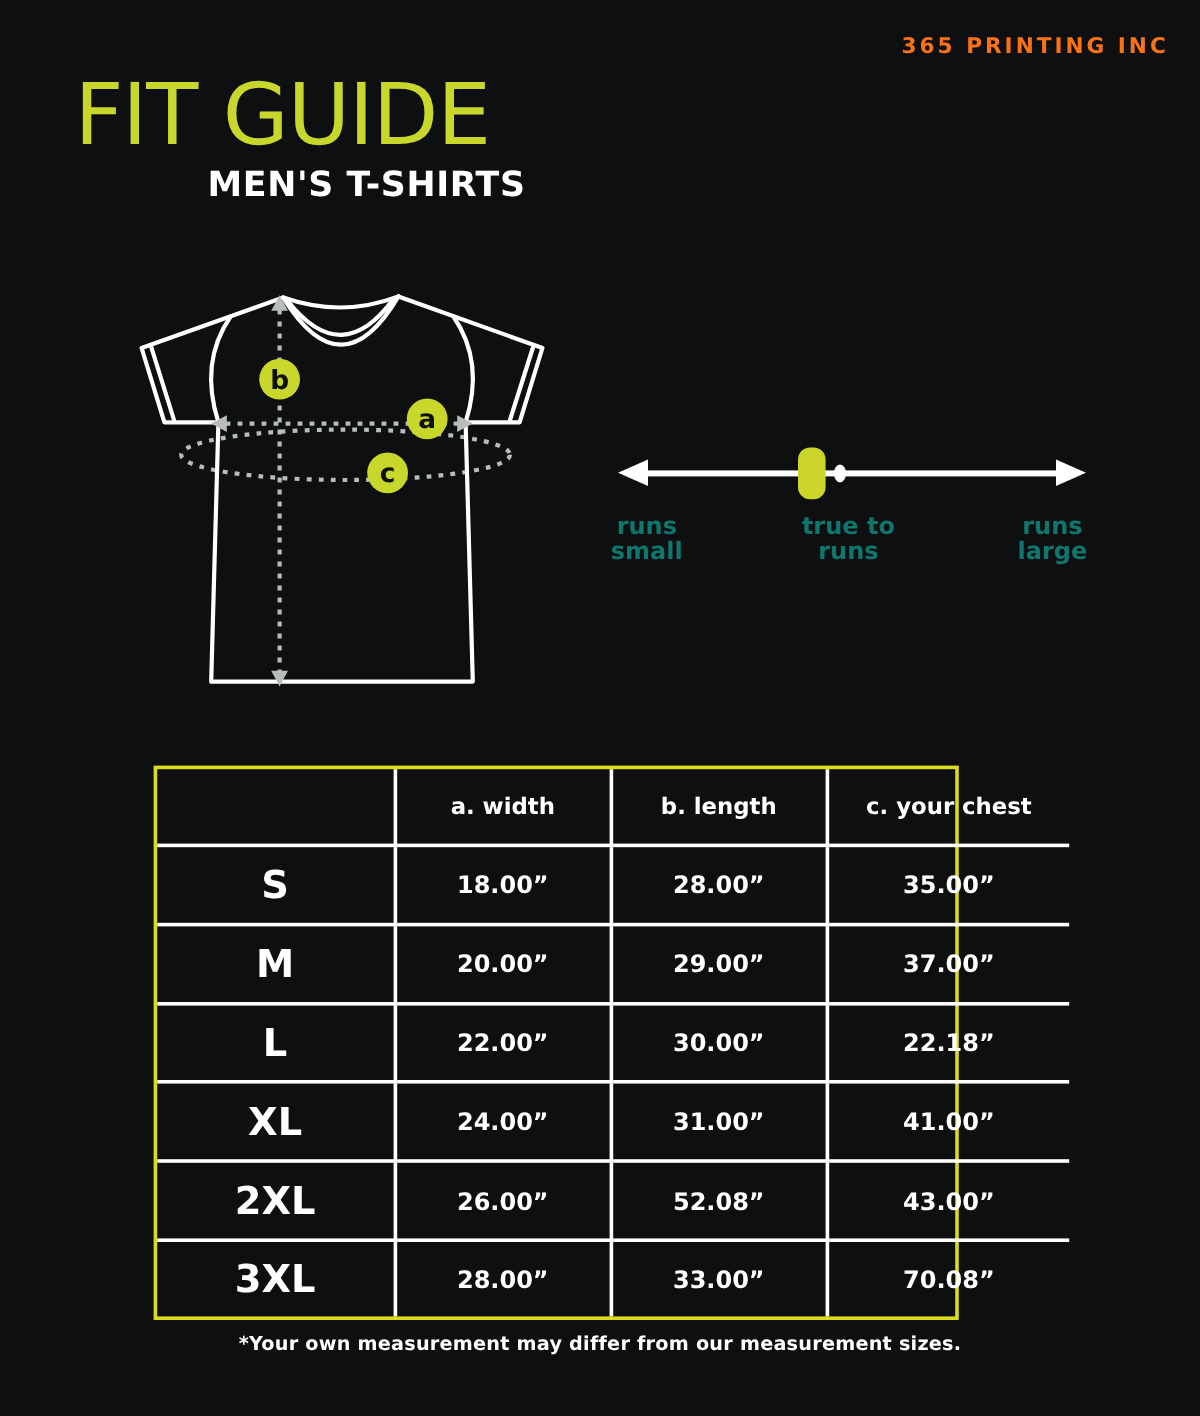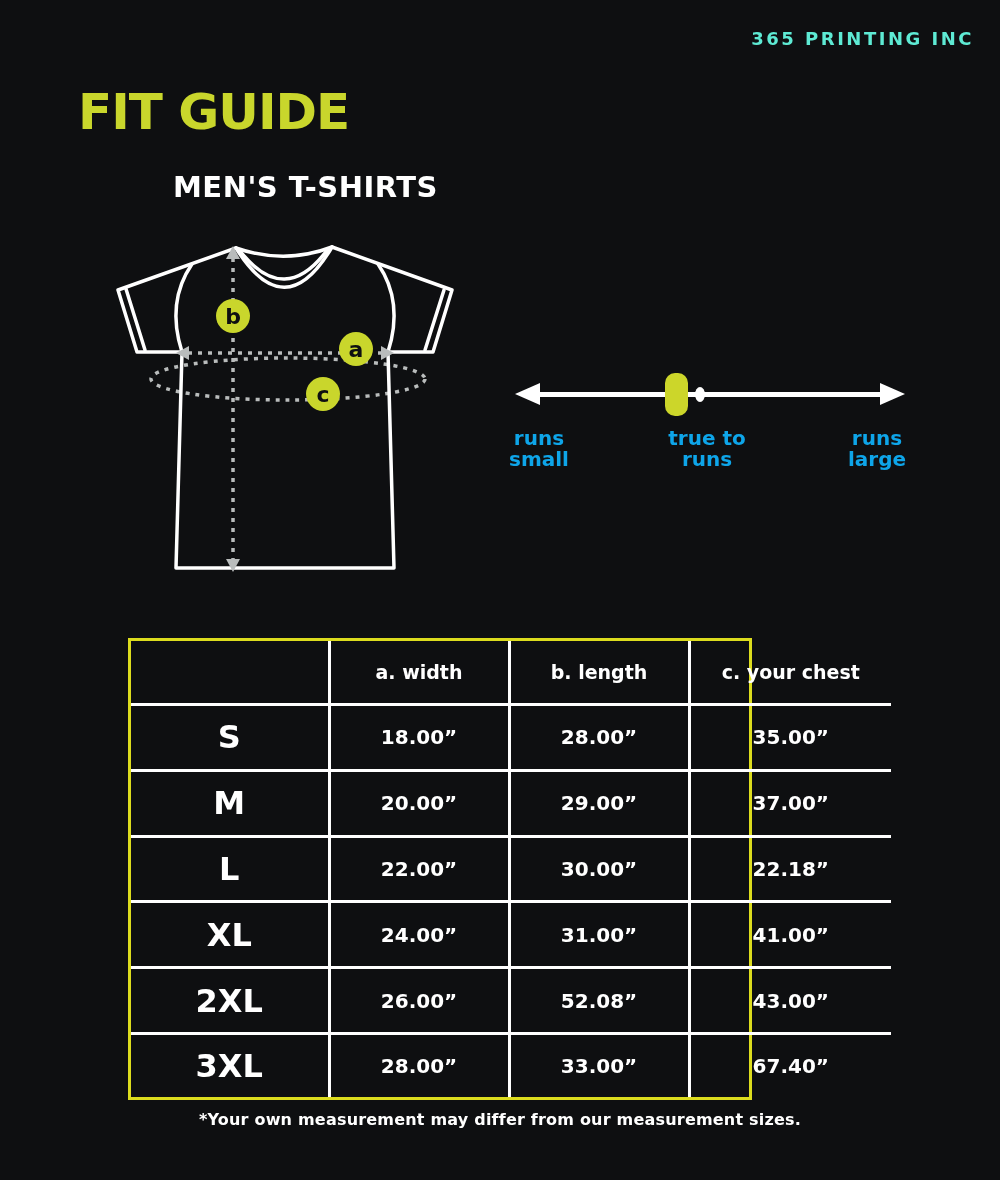--- a/index.html
+++ b/index.html
@@ -12,32 +12,32 @@
     position:relative;
     width:1000px;height:1180px;
     background:#0e0f11;
     overflow:hidden;
     color:#fff;
   }
   
   .brand{
     position:absolute;top:28px;right:26px;
     font-size:18px;font-weight:bold;letter-spacing:2.5px;
-    color:#5eead4;
+    color:#f97316;
   }
   .title-block{position:absolute;left:62px;top:60px;width:376px;}
   .title{
-    margin:16px;
-    font-size:50px;line-height:72px;font-weight:bold;
+    margin:0;
+    font-size:71px;line-height:72px;font-weight:normal;
     letter-spacing:-1px;
     color:#c9d62c;
     white-space:nowrap;
   }
   .subtitle{
-    margin:24px 0 0 0;
+    margin:6px 0 0 0;
     font-size:29px;line-height:30px;font-weight:bold;
     color:#fff;text-align:right;
     letter-spacing:0.5px;
   }
   
   .shirt-svg{position:absolute;left:100px;top:232px;width:380px;height:350px;}
   
   .fit-scale{position:absolute;left:515px;top:372px;width:390px;height:110px;}
   .scale-line{
     position:absolute;left:20px;right:20px;top:20px;height:5px;
@@ -55,29 +55,29 @@
     border-radius:10px;background:#ccd62a;
   }
   .scale-dot{
     position:absolute;left:180px;top:15px;width:10px;height:15px;
     border-radius:50%;background:#fff;
   }
   .scale-label{
     position:absolute;top:56px;
     transform:translateX(-50%);
     text-align:center;
-    font-size:20px;line-height:21px;font-weight:bold;color:#0ea5e9;
+    font-size:20px;line-height:21px;font-weight:bold;color:#0f766e;
   }
   .scale-label span{display:block;}
   .lbl-small{left:24px;}
   .lbl-true{left:192px;}
   .lbl-large{left:362px;}
   
   .table-wrap{
-    position:absolute;left:128px;top:638px;width:624px;height:462px;
+    position:absolute;left:128px;top:638px;width:671px;height:462px;
     border:3px solid #dcdc1e;
     box-sizing:border-box;
   }
   table.size-table{
     width:100%;height:100%;
     border-collapse:collapse;table-layout:fixed;
   }
   .size-table th,.size-table td{
     border:3px solid #fff;
     text-align:center;vertical-align:middle;
@@ -220,21 +220,21 @@
         <tr>
           <td class="size-cell">2XL</td>
           <td class="val-cell">26.00”</td>
           <td class="val-cell">52.08”</td>
           <td class="val-cell">43.00”</td>
         </tr>
         <tr>
           <td class="size-cell">3XL</td>
           <td class="val-cell">28.00”</td>
           <td class="val-cell">33.00”</td>
-          <td class="val-cell">67.40”</td>
+          <td class="val-cell">70.08”</td>
         </tr>
       </tbody>
     </table>
   </div>
 
   <div class="footnote">*Your own measurement may differ from our measurement sizes.</div>
 
 </div>
 
 </body></html>

